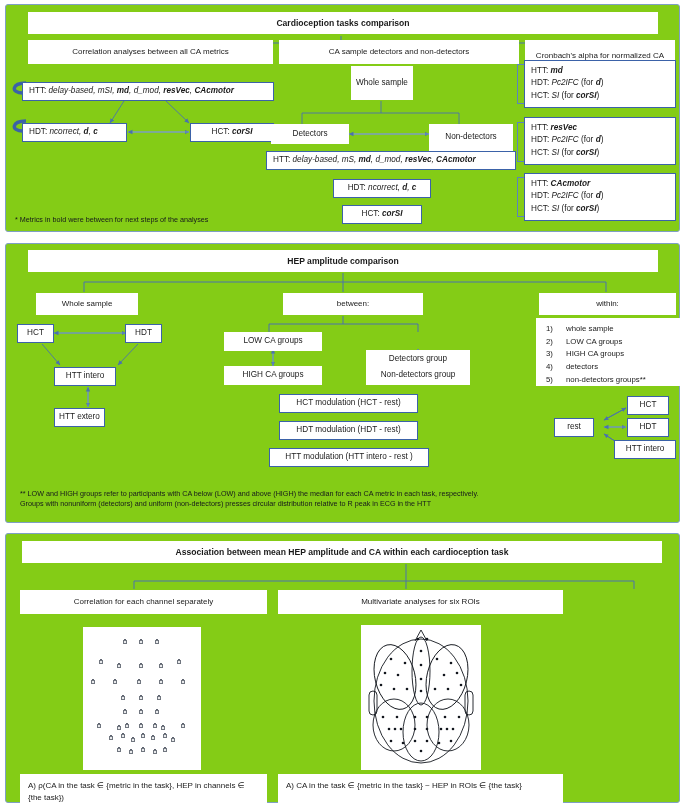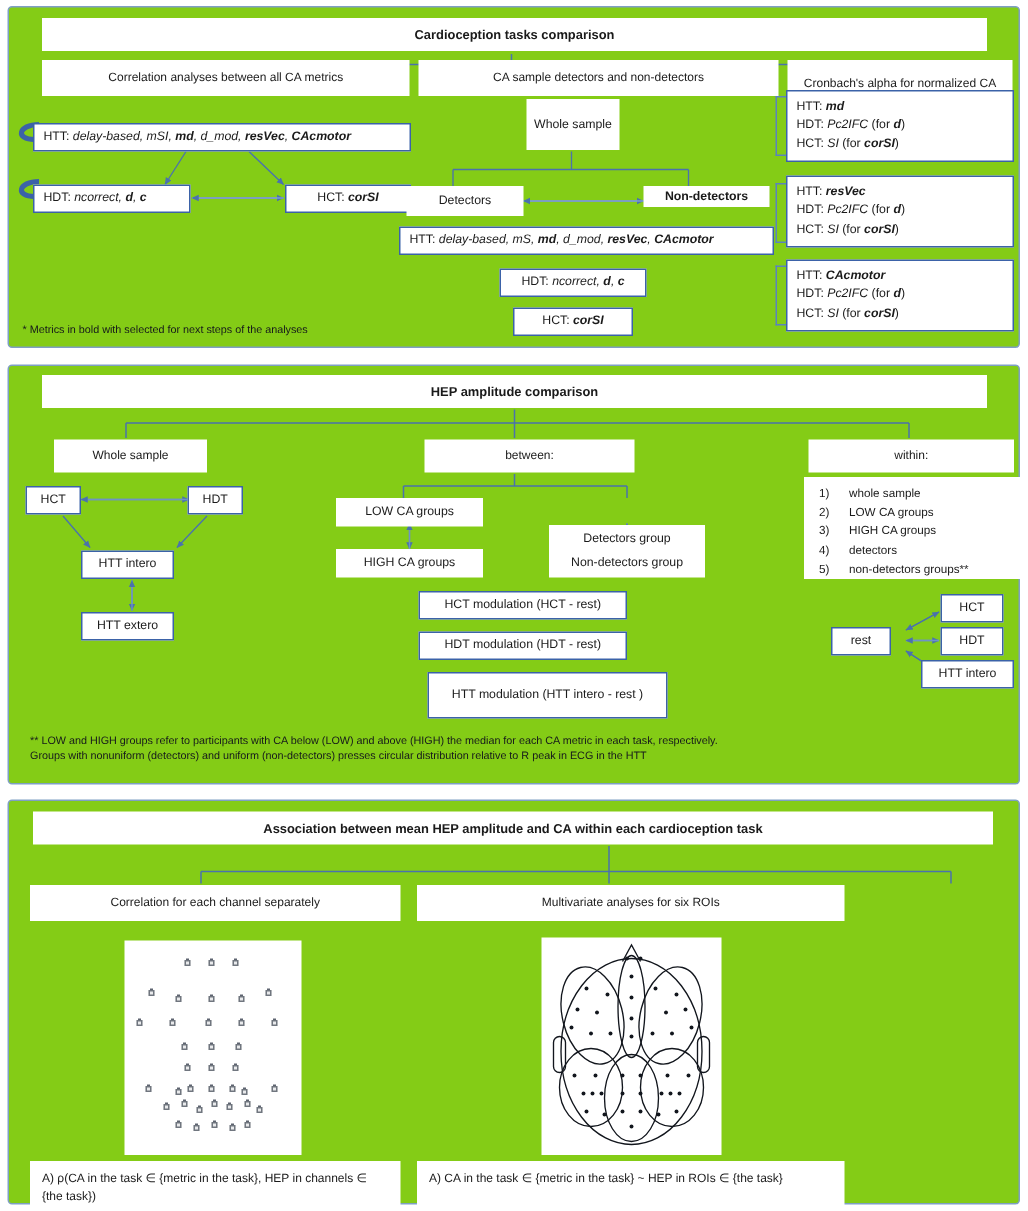--- a/index.html
+++ b/index.html
@@ -124,21 +124,21 @@
   </div>
   <div class="box bd left" style="left:16px;top:118px;width:105px;height:19px;padding-left:6px;">
     <span>HDT: <i>ncorrect, <b>d</b>, <b>c</b></i></span>
   </div>
   <div class="box bd" style="left:184px;top:118px;width:84px;height:19px;">
     <span>HCT: <i><b>corSI</b></i></span>
   </div>
 
   <div class="box nb" style="left:345px;top:61px;width:62px;height:34px;white-space:pre-line;">Whole sample</div>
   <div class="box nb" style="left:265px;top:119px;width:78px;height:20px;">Detectors</div>
-  <div class="box nb" style="left:423px;top:119px;width:84px;height:14px;font-weight:bold;">Non-detectors</div>
+  <div class="box nb" style="left:423px;top:119px;width:84px;height:27px;">Non-detectors</div>
 
   <div class="box bd left" style="left:260px;top:146px;width:250px;height:19px;padding-left:6px;">
     <span>HTT: <i>delay-based, mS, <b>md</b>, d_mod, <b>resVec</b>, <b>CAcmotor</b></i></span>
   </div>
   <div class="box bd" style="left:327px;top:174px;width:98px;height:19px;">
     <span>HDT: <i>ncorrect, <b>d</b>, <b>c</b></i></span>
   </div>
   <div class="box bd" style="left:336px;top:200px;width:80px;height:19px;">
     <span>HCT: <i><b>corSI</b></i></span>
   </div>
@@ -152,21 +152,21 @@
     <div>HTT: <i><b>resVec</b></i></div>
     <div>HDT: <i>Pc2IFC</i> (for <i><b>d</b></i>)</div>
     <div>HCT: <i>SI</i> (for <i><b>corSI</b></i>)</div>
   </div>
   <div class="box bd left" style="left:518px;top:168px;width:152px;height:48px;display:block;padding:4px 0 0 6px;line-height:1.5;">
     <div>HTT: <i><b>CAcmotor</b></i></div>
     <div>HDT: <i>Pc2IFC</i> (for <i><b>d</b></i>)</div>
     <div>HCT: <i>SI</i> (for <i><b>corSI</b></i>)</div>
   </div>
 
-  <div class="note" style="left:9px;top:210px;width:420px;">* Metrics in bold with selected for next steps of the analyses</div>
+  <div class="note" style="left:9px;top:210px;width:420px;">* Metrics in bold were between for next steps of the analyses</div>
 </div>
 
 <div class="panel" id="panel2">
 
   <svg class="ov">
 
     <path d="M337,29 L337,38" stroke="#4a72ad" stroke-width="1" fill="none"></path>
     <path d="M78,38 L600,38" stroke="#4a72ad" stroke-width="1" fill="none"></path>
     <path d="M78,38 L78,48" stroke="#4a72ad" stroke-width="1" fill="none"></path>
     <path d="M337,38 L337,48" stroke="#4a72ad" stroke-width="1" fill="none"></path>
@@ -200,30 +200,30 @@
 
   <div class="box nb ttl" style="left:22px;top:6px;width:630px;height:22px;">HEP amplitude comparison</div>
 
   <div class="box nb" style="left:30px;top:49px;width:102px;height:22px;font-size:8px;">Whole sample</div>
   <div class="box nb" style="left:277px;top:49px;width:140px;height:22px;font-size:8px;">between:</div>
   <div class="box nb" style="left:533px;top:49px;width:137px;height:22px;font-size:8px;">within:</div>
 
   <div class="box bd" style="left:11px;top:80px;width:37px;height:19px;">HCT</div>
   <div class="box bd" style="left:119px;top:80px;width:37px;height:19px;">HDT</div>
   <div class="box bd" style="left:48px;top:123px;width:62px;height:19px;">HTT intero</div>
-  <div class="box bd" style="left:48px;top:164px;width:62px;height:19px;">HTT extero</div>
+  <div class="box bd" style="left:48px;top:164px;width:51px;height:19px;">HTT extero</div>
 
   <div class="box nb" style="left:218px;top:88px;width:98px;height:19px;">LOW CA groups</div>
   <div class="box nb" style="left:218px;top:122px;width:98px;height:19px;">HIGH CA groups</div>
   <div class="box nb" style="left:360px;top:106px;width:104px;height:19px;">Detectors group</div>
   <div class="box nb" style="left:360px;top:122px;width:104px;height:19px;">Non-detectors group</div>
 
   <div class="box bd" style="left:273px;top:150px;width:139px;height:19px;">HCT modulation (HCT - rest)</div>
   <div class="box bd" style="left:273px;top:177px;width:139px;height:19px;">HDT modulation (HDT - rest)</div>
-  <div class="box bd" style="left:263px;top:204px;width:160px;height:31px;margin-left:16px;">HTT modulation (HTT intero - rest )</div>
+  <div class="box bd" style="left:263px;top:204px;width:160px;height:19px;">HTT modulation (HTT intero - rest )</div>
 
   <div class="wlist" style="left:530px;top:74px;width:145px;height:68px;">
     <div class="wrow">
           <span class="wnum">1)</span>
           <span>whole sample</span>
         </div>
     <div class="wrow">
           <span class="wnum">2)</span>
           <span>LOW CA groups</span>
         </div>

